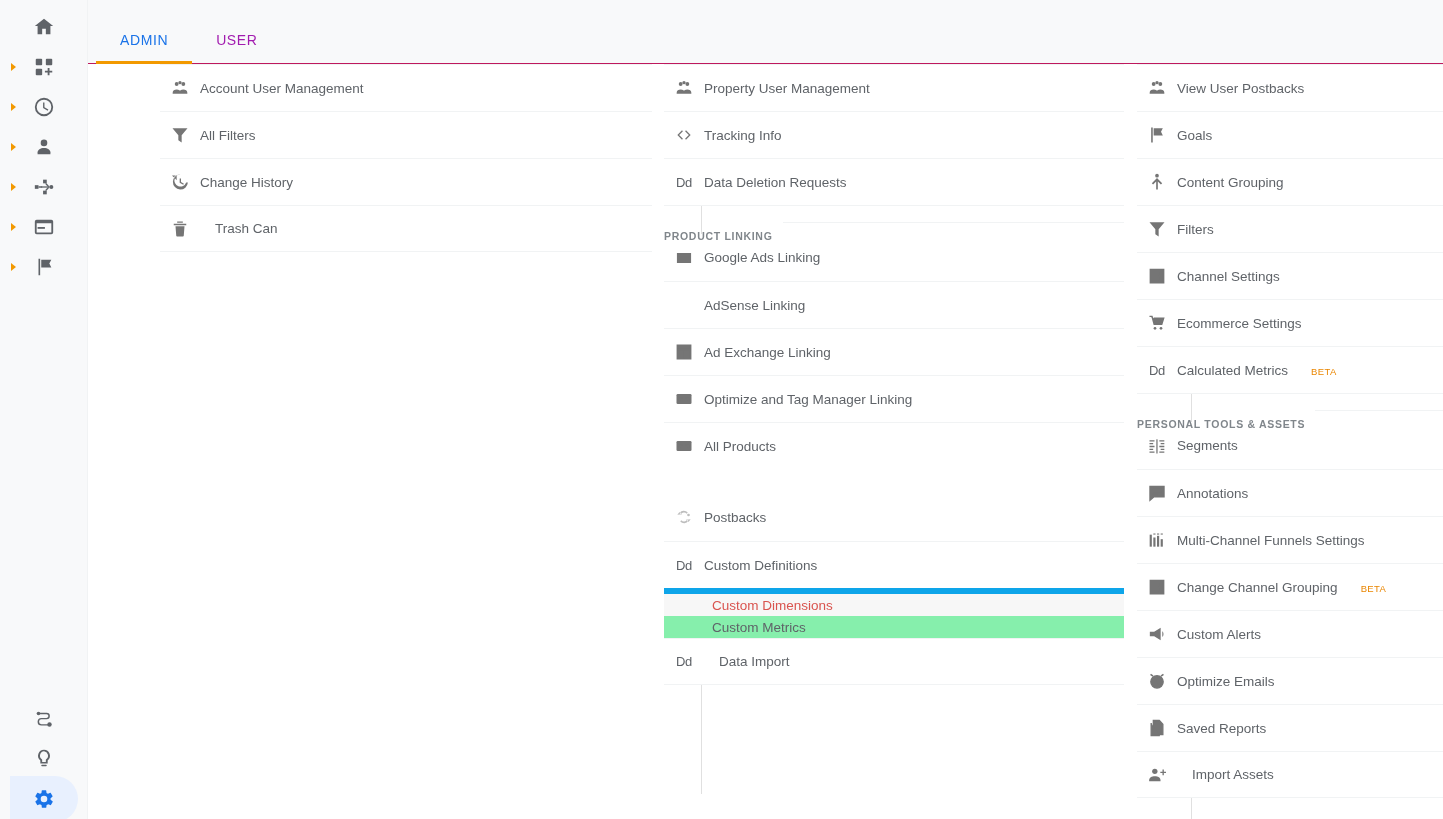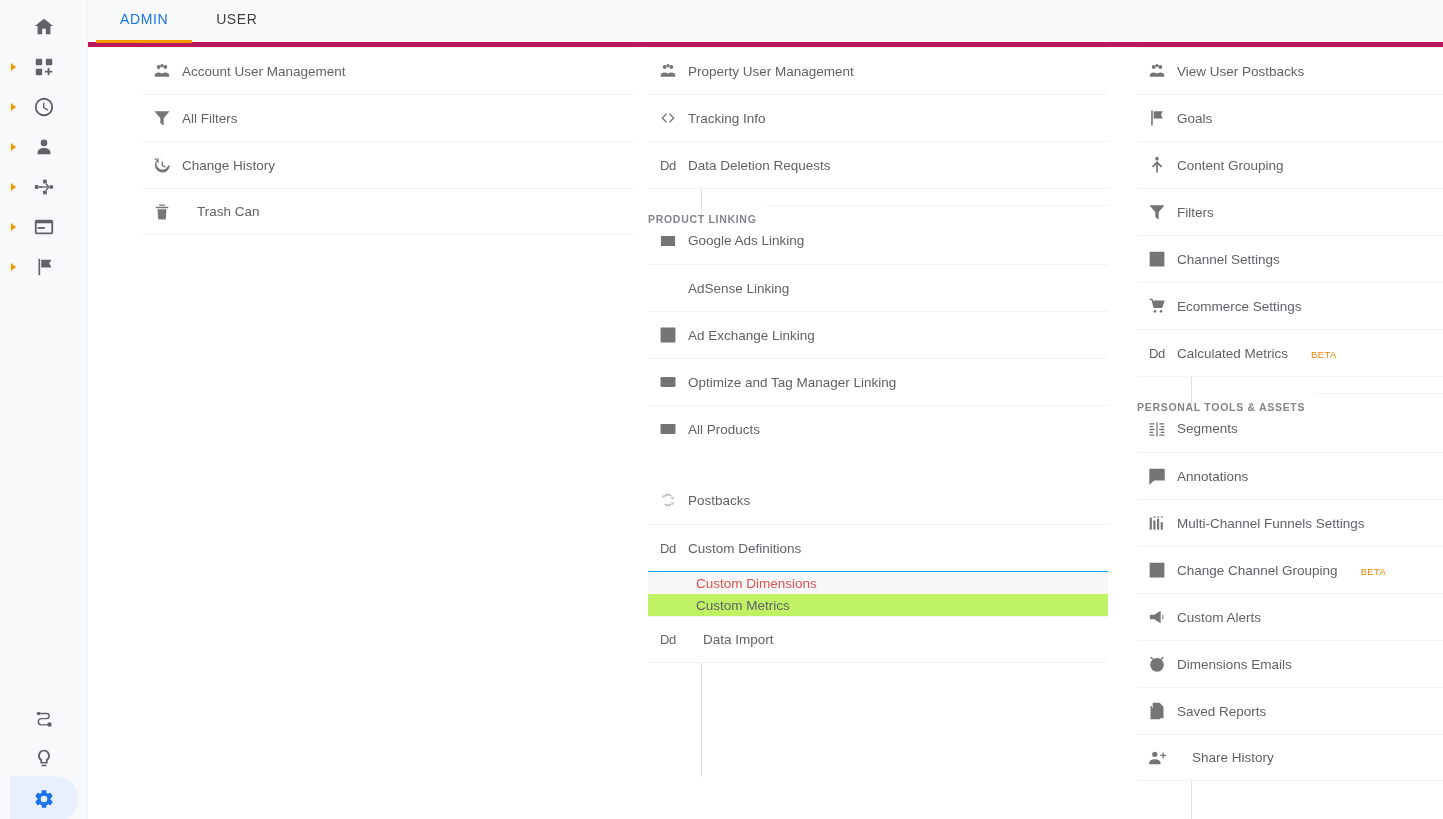--- a/index.html
+++ b/index.html
@@ -42,45 +42,45 @@
   .gear-pill {
     width: 68px; height: 46px; margin-left: 0;
     background: #e8f0fe; border-radius: 0 23px 23px 0;
     display: flex; align-items: center; justify-content: center;
   }
   .gear-pill svg path { fill: #1a73e8; }
 
   
   .content { flex: 1 1 auto; position: relative; height: 819px; }
   .tabbar {
-    height: 47px; background: #f8f9fa;
-    border-bottom: 5px solid #be185d;
+    height: 64px; background: #f8f9fa;
+    border-bottom: 1px solid #be185d;
     display: flex; align-items: flex-end; padding-left: 8px;
   }
   .tab {
     height: 46px; display: flex; align-items: center; justify-content: center;
     padding: 0 24px; font-size: 14px; letter-spacing: .6px;
-    color: #404040; cursor: pointer; position: relative;
+    color: #a21caf; cursor: pointer; position: relative;
     font-weight: 500;
   }
   .tab.active { color: #1a73e8; }
   .tab.active::after {
     content: ""; position: absolute; left: 0; right: 0; bottom: -1px;
     height: 3px; background: #f29900;
   }
 
   .cols { position: relative; height: 772px; }
 
   .vdivider { position: absolute; width: 1px; background: #e0e0e0; }
   #div-mid   { left: 613px;  top: 56px; height: 674px; }
   #div-right { left: 1103px; top: 56px; height: 749px; }
 
   .col { position: absolute; top: 0; }
-  #col-account  { left: 54px;  width: 492px; }
-  #col-property { left: 560px; width: 460px; }
+  #col-account  { left: 72px;  width: 492px; }
+  #col-property { left: 576px; width: 460px; }
   #col-view     { left: 1049px; width: 394px; }
 
   .row {
     display: flex; align-items: center;
     height: 47px; border-top: 1px solid #f1f3f4;
     padding-left: 0; cursor: pointer; background: #fff;
   }
   .row:last-child { border-bottom: 1px solid #f1f3f4; gap: 15px; }
   .row .ico-wrap {
     width: 40px; min-width: 40px; display: flex;
@@ -106,21 +106,21 @@
 
   .section-head {
     display: flex; align-items: center; gap: 10px;
     height: 29px; border-top: 1px solid #f1f3f4; padding-top: 4px;
   }
   .section-head .sh-text {
     font-size: 10.5px; font-weight: bold; color: #80868b;
     letter-spacing: .7px; white-space: nowrap; padding-left: 0; margin-top: 28px;
   }
   .section-head .sh-line { flex: 1 1 auto; height: 1px; background: #f1f3f4; }
-  .subgroup { border-top: 1px solid #0ea5e9; background: #bef264; }
+  .subgroup { border-top: 6px solid #0ea5e9; background: #86efac; }
   .subitem {
     height: 22px; display: flex; align-items: center;
     padding-left: 48px; font-size: 13.5px; color: #5f6368;
     cursor: pointer;
   }
   .subitem.selected { color: #d9544f; background: #f7f7f7; }
   .row.noborder { border-top: none; }
   .gap { height: 24px; background: #fff; }
   .row.tall { height: 48px; }
 </style>
@@ -529,40 +529,40 @@
         </div>
 
         <div class="row">
           <span class="ico-wrap">
             <svg class="ico" viewBox="0 0 24 24">
               <circle cx="12" cy="13" r="7.4" fill="none" stroke="#757575" stroke-width="1.7"></circle>
               <path d="M11.4 9.2h1.4v4.2l3.1 1.9-.7 1.2-3.8-2.3z"></path>
               <path d="M4.8 3.4l3 2-1.1 1.4-3-2zM19.2 3.4l-3 2 1.1 1.4 3-2z"></path>
             </svg>
           </span>
-          <span class="label">Dimensions Emails</span>
+          <span class="label">Optimize Emails</span>
         </div>
 
         <div class="row">
           <span class="ico-wrap">
             <svg class="ico" viewBox="0 0 24 24">
               <path d="M7.6 3h7.2L19 7.4V20H7.6z" fill="none" stroke="#757575" stroke-width="1.6"></path>
               <path d="M5 6v15h10.4" fill="none" stroke="#757575" stroke-width="1.6"></path>
             </svg>
           </span>
           <span class="label">Saved Reports</span>
         </div>
 
         <div class="row">
           <span class="ico-wrap">
             <svg class="ico" viewBox="0 0 24 24">
               <circle cx="9.4" cy="7.6" r="3.2"></circle>
               <path d="M2.6 18.2c0-2.9 3-4.6 6.8-4.6s6.8 1.7 6.8 4.6v1.2H2.6z"></path>
               <path d="M18.6 5.4h1.6v2.6h2.6v1.6h-2.6v2.6h-1.6V9.6H16V8h2.6z"></path>
             </svg>
           </span>
-          <span class="label">Share History</span>
+          <span class="label">Import Assets</span>
         </div>
       </div>
 
     </div>
   </div>
 </div>
 
 </body></html>

